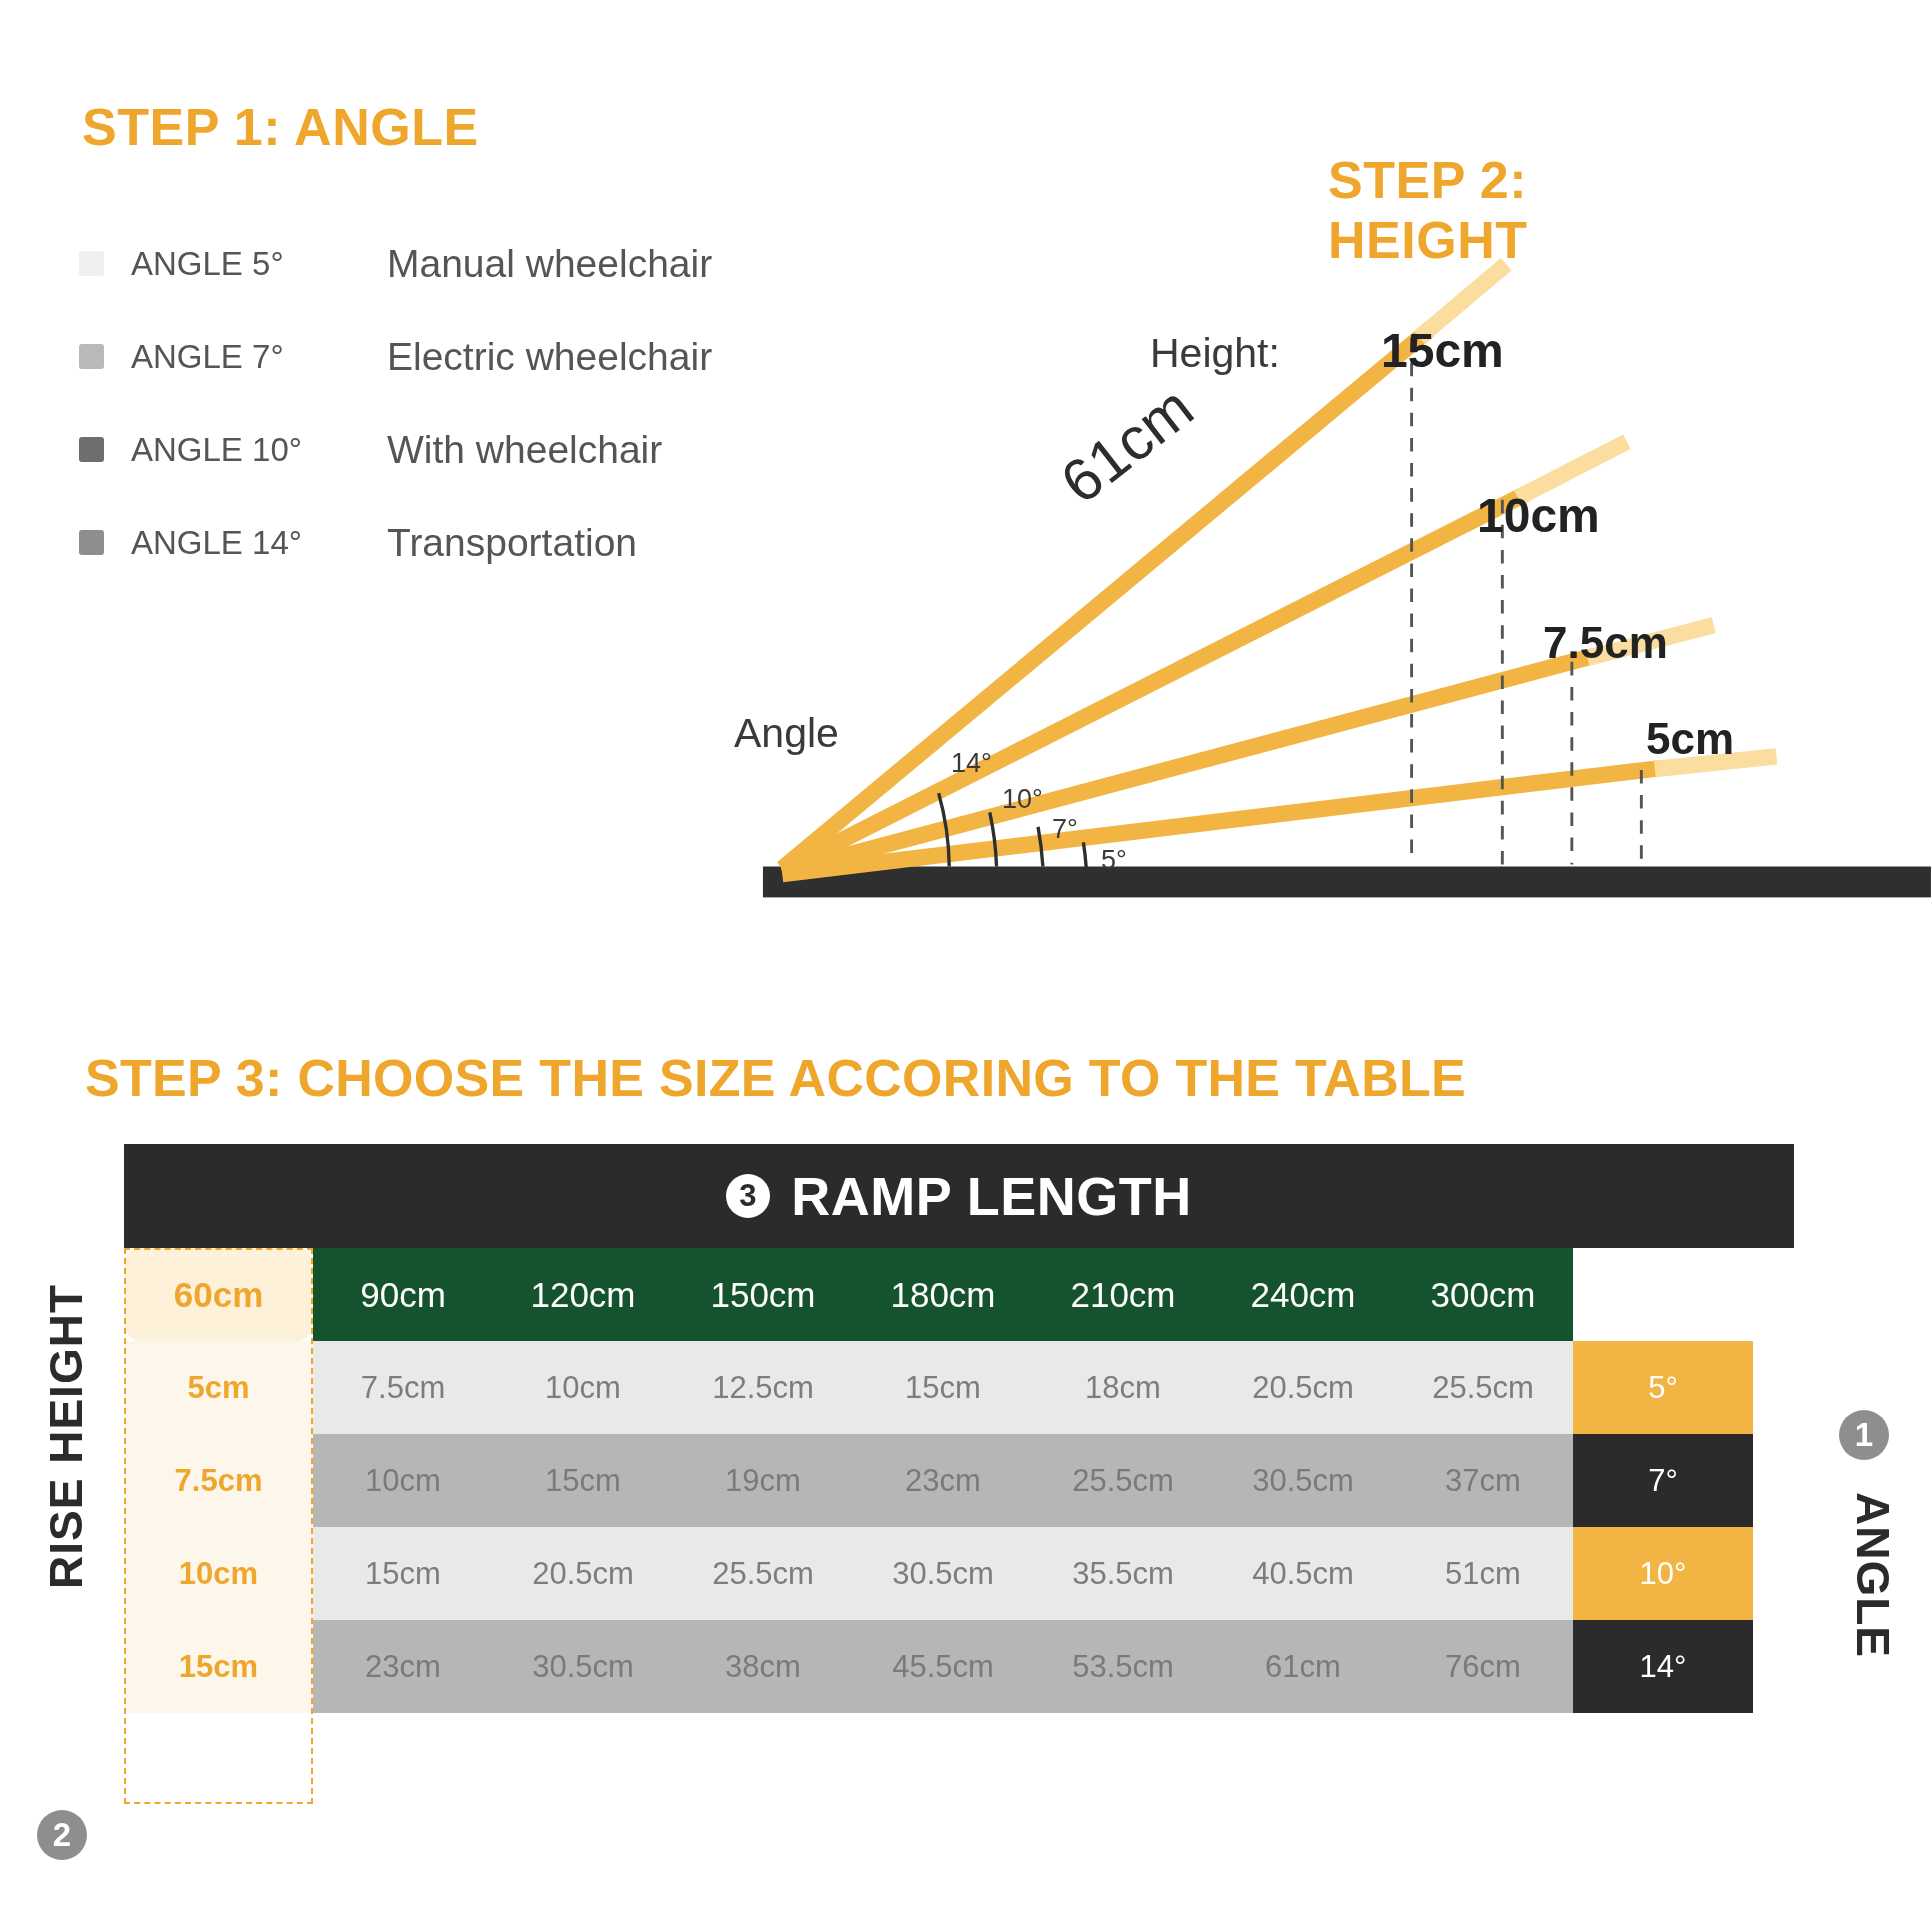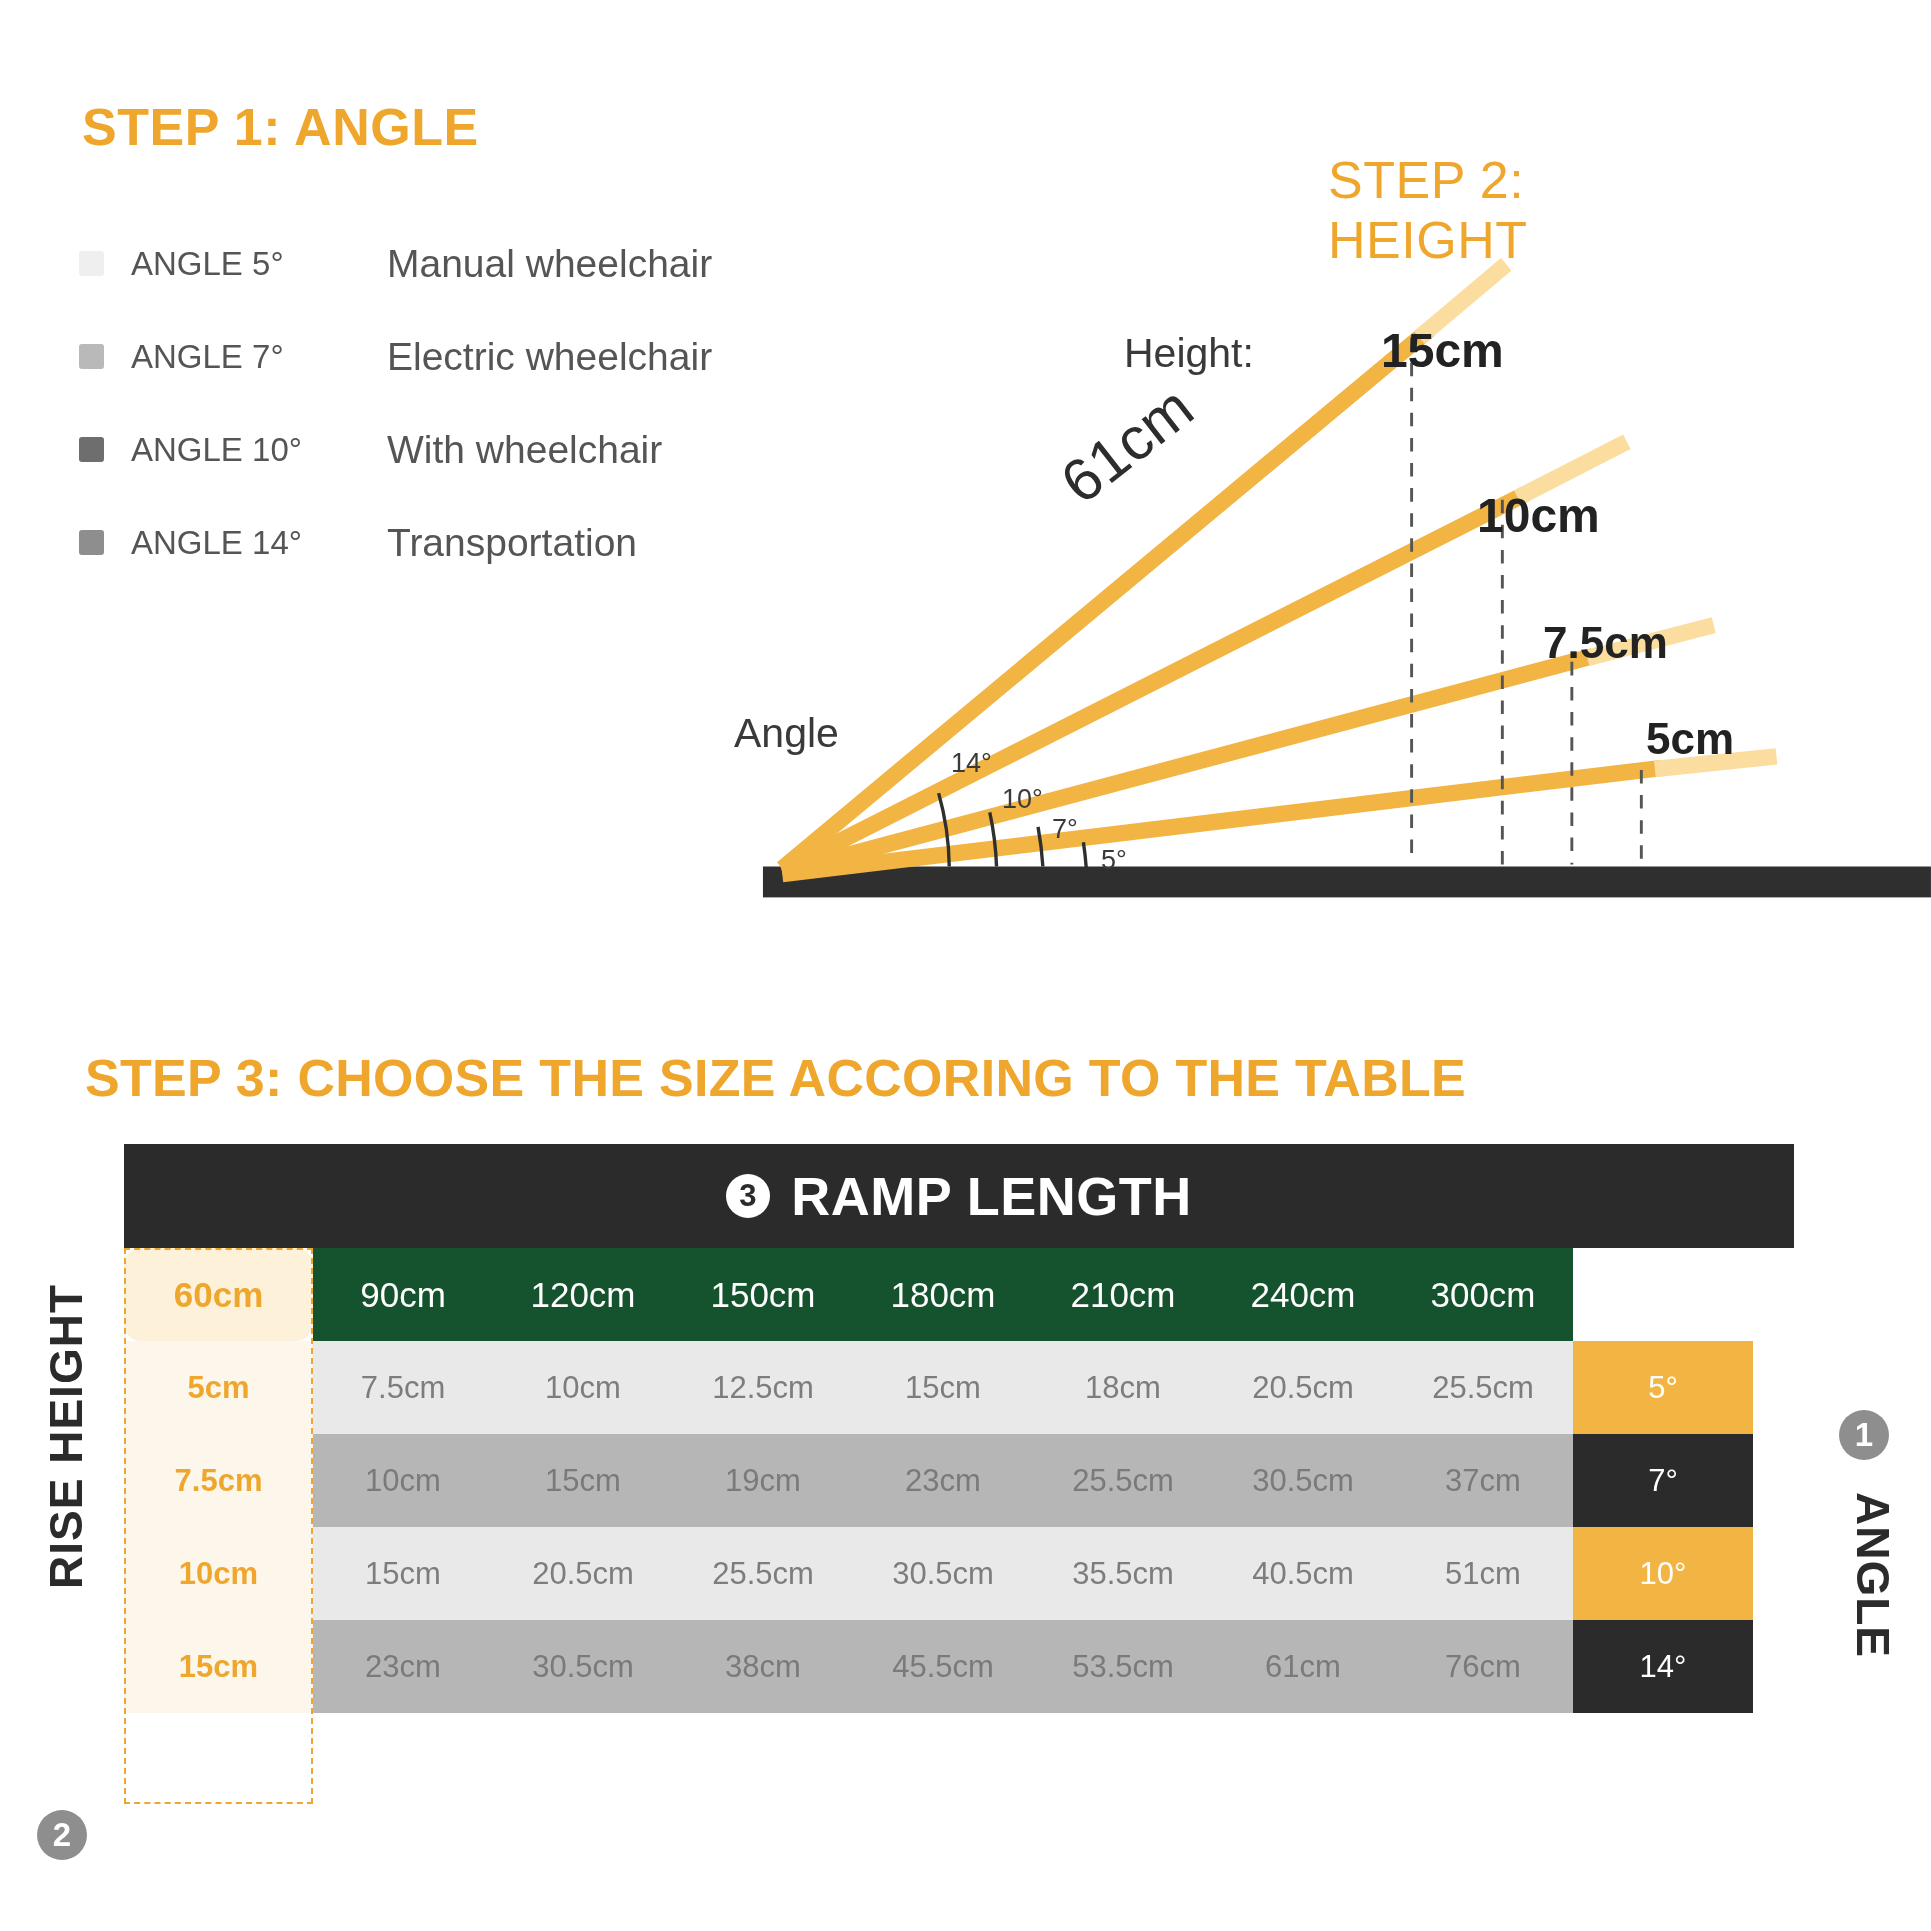--- a/index.html
+++ b/index.html
@@ -29,21 +29,21 @@
     margin-right: 27px; flex: none;
   }
   .legend-angle {
     width: 256px; font-size: 33px; color: #555555;
   }
   .legend-desc { font-size: 39px; color: #555555; }
 
   
   .step2-title {
     position: absolute; left: 1328px; top: 150px;
-    font-size: 52px; font-weight: normal; color: #efa62c;
+    font-size: 52px; font-weight: bold; color: #efa62c;
     letter-spacing: 0.5px;
   }
   .diagram { position: absolute; left: 676px; top: 241px; width: 1255px; height: 695px; }
   .diagram svg { display: block; }
   .lbl {
     position: absolute; font-size: 41px; color: #3a3a3a; white-space: nowrap;
   }
   .lbl.bold { font-weight: bold; font-size: 44px; color: #222; }
   .lbl-angle-word { position: absolute; font-size: 41px; color: #3a3a3a; }
   .lbl-61 {
@@ -187,21 +187,21 @@
       <path d="M 110 650 A 260 260 0 0 0 265 580" fill="none" stroke="#2f2f2f" stroke-width="3" transform="rotate(0 110 650)" style="display:none"></path>
       <path d="M 272 572 A 290 290 0 0 1 283 648" fill="none" stroke="#2f2f2f" stroke-width="3.5"></path>
       <path d="M 325 592 A 320 320 0 0 1 332 648" fill="none" stroke="#2f2f2f" stroke-width="3.5"></path>
       <path d="M 375 607 A 345 345 0 0 1 380 648" fill="none" stroke="#2f2f2f" stroke-width="3.5"></path>
       <path d="M 422 623 A 370 370 0 0 1 425 650" fill="none" stroke="#2f2f2f" stroke-width="3.5"></path>
     </svg>
   </div>
 
   <div class="lbl-61">61cm</div>
 
-  <div class="lbl" style="left:1124px; top:330px;">Height:</div>
+  <div class="lbl" style="left:1150px; top:330px;">Height:</div>
   <div class="lbl bold" style="left:1381px; top:323px; font-size:48px;">15cm</div>
   <div class="lbl bold" style="left:1477px; top:488px; font-size:48px;">10cm</div>
   <div class="lbl bold" style="left:1543px; top:618px; font-size:44px;">7.5cm</div>
   <div class="lbl bold" style="left:1646px; top:714px; font-size:44px;">5cm</div>
 
   <div class="lbl-angle-word" style="left:734px; top:710px;">Angle</div>
 
   <div class="deg-lbl" style="left:951px; top:748px;">14°</div>
   <div class="deg-lbl" style="left:1002px; top:784px;">10°</div>
   <div class="deg-lbl" style="left:1052px; top:814px;">7°</div>

